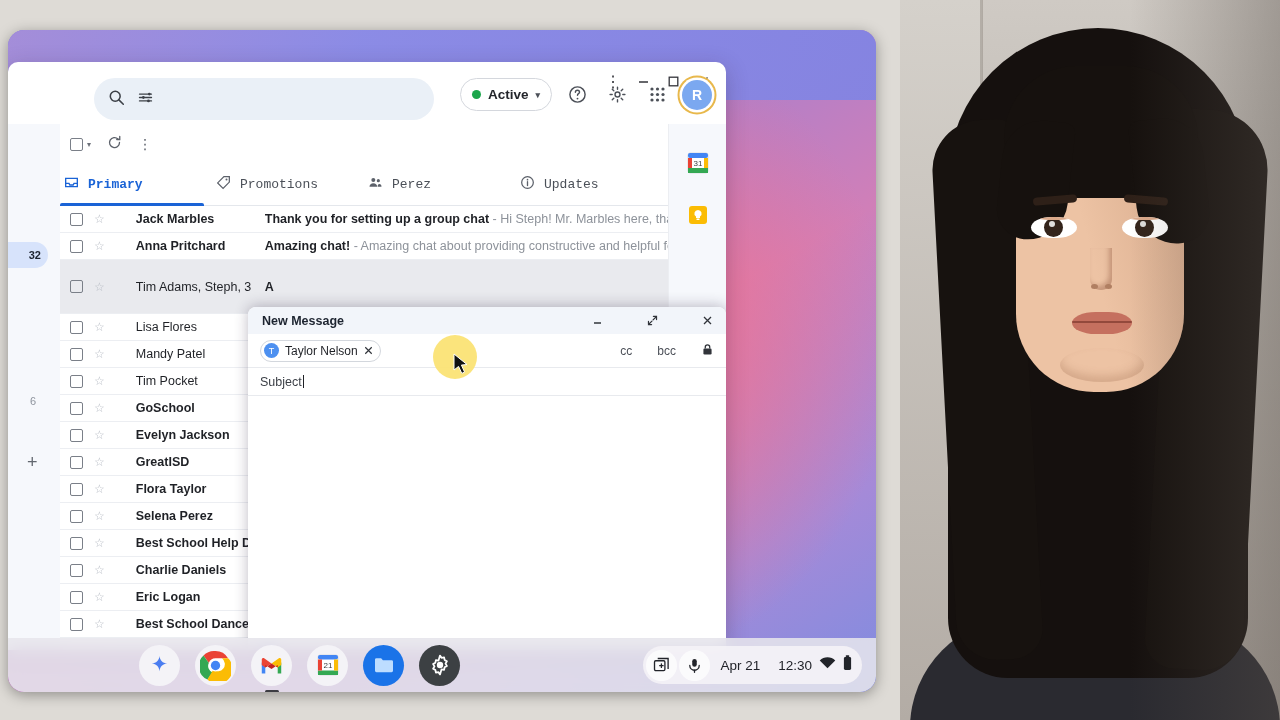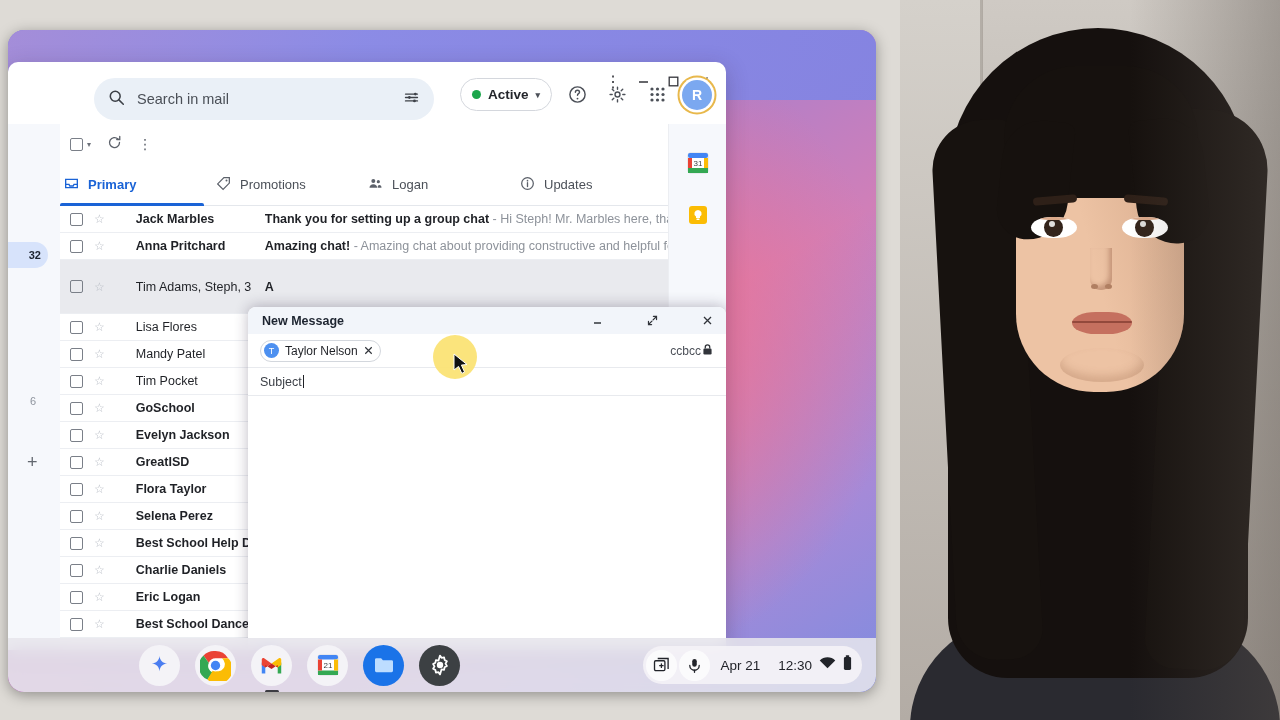--- a/index.html
+++ b/index.html
@@ -163,21 +163,21 @@
 
   
   .list-tb { position:absolute; left:52px; top:62px; width:608px; height:40px;
     display:flex; align-items:center; gap:16px; padding-left:10px; }
   .cbx { width:13px; height:13px; border:1.6px solid #7a7f88; border-radius:2px; }
 
   
   .tabs { position:absolute; left:52px; top:102px; width:608px; height:42px;
     display:flex; border-bottom:1px solid #e4e7ec; }
   .tab { display:flex; align-items:center; gap:9px; width:152px;
-    font-size:13px; color:#4b5058; padding-left:4px; position:relative; }
+    font-size:13px; color:#4b5058; padding-left:4px; position:relative;font-family:Liberation Mono, monospace; }
   .tab.sel { color:#1a63d6; font-weight:600; }
   .tab.sel::after { content:""; position:absolute; left:0; right:8px; bottom:-1px;
     height:3px; background:#1a63d6; border-radius:2px 2px 0 0; }
 
   
   .mlist { position:absolute; left:52px; top:144px; width:608px; bottom:0;
     overflow:hidden; }
   .mrow { height:27px; display:flex; align-items:center; gap:11px;
     padding-left:10px; border-bottom:1px solid #eceef2; font-size:12.5px;
     color:#1f2126; }
@@ -208,21 +208,21 @@
   .cp-hbtn { width:22px; height:22px; display:flex; align-items:center;
     justify-content:center; color:#31343a; }
   .cp-to { height:34px; display:flex; align-items:center; padding:0 12px;
     border-bottom:1px solid #e8eaee; gap:8px; }
   .chip { display:flex; align-items:center; gap:6px; height:22px;
     border:1px solid #d3d7dd; border-radius:12px; padding:0 7px 0 3px;
     font-size:12px; color:#1f2126; background:#fff; }
   .chip-av { width:15px; height:15px; border-radius:50%; background:#4d90f0;
     color:#fff; font-size:9px; display:flex; align-items:center;
     justify-content:center; }
-  .cp-ccbcc { margin-left:auto; display:flex; align-items:center; gap:0;
+  .cp-ccbcc { margin-left:auto; display:flex; align-items:center; gap:25px;
     font-size:12px; color:#4c5058; }
   .cp-subj { height:28px; display:flex; align-items:center; padding:0 12px;
     border-bottom:1px solid #e8eaee; font-size:12.5px; color:#3b3f46; }
   .caret { display:inline-block; width:1px; height:13px; background:#1f2126;
     margin-left:1px; }
   .cp-body { flex:1; background:#fff; }
   .cp-tb { height:44px; background:#f7f8fa; display:flex; align-items:center;
     padding:0 10px; gap:0; border-top:1px solid #eceef2; }
   .send { display:flex; align-items:center; height:30px; background:#1159d4;
     border-radius:16px; color:#fff; overflow:hidden; }
@@ -266,21 +266,20 @@
     </div>
 
     <div class="gm-header">
       <div class="search-wrap">
         <span>
           <svg width="17" height="17" viewBox="0 0 20 20">
               <circle cx="8.5" cy="8.5" r="5.8" fill="none" stroke="#3c4047" stroke-width="1.8"></circle>
               <path d="M12.8 12.8L18 18" stroke="#3c4047" stroke-width="1.8" stroke-linecap="round"></path>
             </svg>
         </span>
-        <span class="search-ph">Search in mail</span>
         <span>
           <svg width="17" height="17" viewBox="0 0 20 20">
               <path d="M3 6h10M16 6h1M3 10h3M9 10h8M3 14h9M15 14h2" stroke="#3c4047" stroke-width="1.7" stroke-linecap="round"></path>
               <circle cx="14.5" cy="6" r="1.7" fill="#3c4047"></circle>
               <circle cx="7.5" cy="10" r="1.7" fill="#3c4047"></circle>
               <circle cx="13.5" cy="14" r="1.7" fill="#3c4047"></circle>
             </svg>
         </span>
       </div>
 
@@ -363,21 +362,21 @@
       </div>
       <div class="tab">
         <span>
           <svg width="15" height="15" viewBox="0 0 18 18">
               <circle cx="6.4" cy="6" r="2.4" fill="#5c616a"></circle>
               <circle cx="12.4" cy="6.8" r="1.9" fill="#5c616a"></circle>
               <path d="M1.8 14c0-2.5 2-4 4.6-4s4.6 1.5 4.6 4z" fill="#5c616a"></path>
               <path d="M11.6 14c0-1.8.6-3.1 2-3.1 1.6 0 2.6 1.2 2.6 3.1z" fill="#5c616a"></path>
             </svg>
         </span>
-        <span>Logan</span>
+        <span>Perez</span>
       </div>
       <div class="tab">
         <span>
           <svg width="15" height="15" viewBox="0 0 18 18">
               <circle cx="9" cy="9" r="7" fill="none" stroke="#5c616a" stroke-width="1.5"></circle>
               <path d="M9 8v4.6" stroke="#5c616a" stroke-width="1.6" stroke-linecap="round"></path>
               <circle cx="9" cy="5.6" r="1" fill="#5c616a"></circle>
             </svg>
         </span>
         <span>Updates</span>

